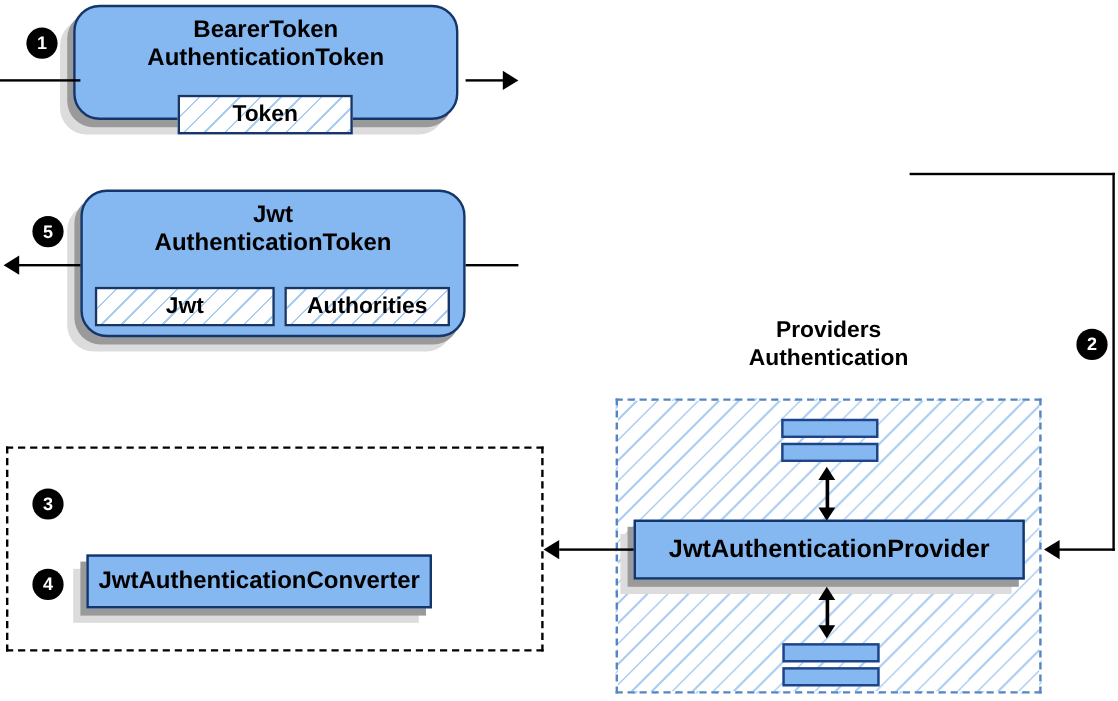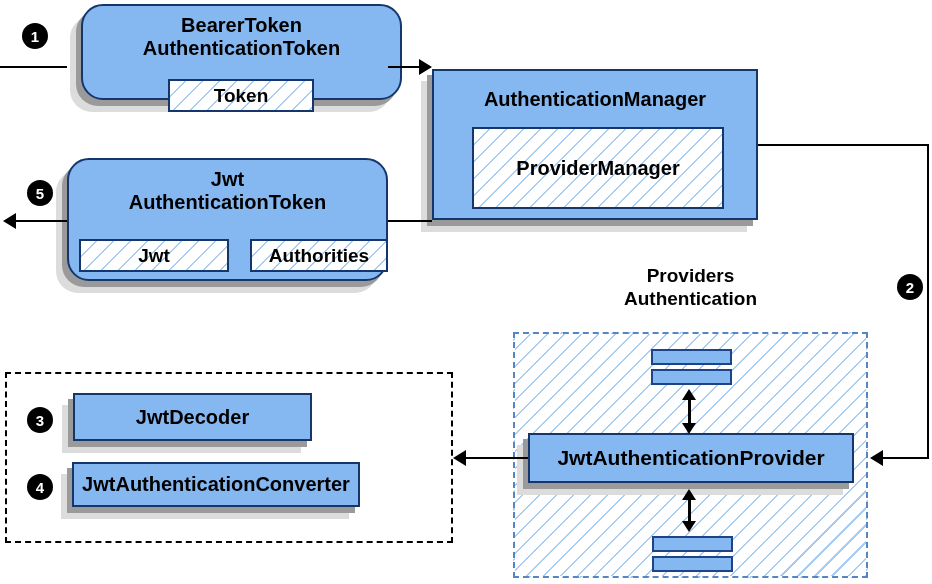--- a/index.html
+++ b/index.html
@@ -42,46 +42,40 @@
   }
   .dashedblue { position:absolute; border:2px dashed #5585c2; }
   .dashedblack { position:absolute; border:2px dashed #000; }
   .smallrect { position:absolute; width:81px; height:16px; background:#85b7f0; border:2px solid #1f4387; }
 </style>
 </head>
 <body>
 
 <div class="canvas">
 
-  <div class="node rounded" style="left:81px; top:4px; width:321px; height:96px;">
+  <div class="node rounded" style="left:61px; top:4px; width:321px; height:96px;">
     <div class="title" style="padding-top:8px;">
       <div>BearerToken</div>
       <div>AuthenticationToken</div>
     </div>
     <div class="field hatch" style="left:85px; top:73px; width:146px; height:33px;">
       <span>Token</span>
     </div>
   </div>
 
-  <div class="node" style="left:432px; top:69px; width:326px; height:151px;">
-    <div class="title" style="padding-top:17px;">AuthenticationManager</div>
-    <div class="field hatch" style="left:38px; top:56px; width:252px; height:82px; font-size:20px;">
-      <span>ProviderManager</span>
-    </div>
-  </div>
 
   <div class="node rounded" style="left:67px; top:158px; width:321px; height:123px;">
     <div class="title" style="padding-top:8px;">
       <div>Jwt</div>
       <div>AuthenticationToken</div>
     </div>
     <div class="field hatch" style="left:10px; top:79px; width:150px; height:33px;">
       <span>Jwt</span>
     </div>
-    <div class="field hatch" style="left:181px; top:79px; width:138px; height:33px;text-align:right;">
+    <div class="field hatch" style="left:168px; top:79px; width:138px; height:33px;text-align:right;">
       <span>Authorities</span>
     </div>
   </div>
 
   <div class="abs title" style="left:513px; top:264px; width:355px; font-size:19px;">
     <div>Providers</div>
     <div>Authentication</div>
   </div>
 
   <div class="dashedblue hatch" style="left:513px; top:332px; width:355px; height:246px;"></div>
@@ -90,23 +84,20 @@
   <div class="smallrect" style="left:651px; top:369px;"></div>
   <div class="smallrect" style="left:652px; top:536px;"></div>
   <div class="smallrect" style="left:652px; top:556px;"></div>
 
   <div class="node label-center" style="left:528px; top:433px; width:326px; height:50px; font-size:21px;">
     <span>JwtAuthenticationProvider</span>
   </div>
 
   <div class="dashedblack" style="left:5px; top:372px; width:448px; height:171px;"></div>
 
-  <div class="node label-center" style="left:73px; top:393px; width:239px; height:48px; font-size:20px;">
-    <span>JwtDecoder</span>
-  </div>
 
   <div class="node label-center" style="left:72px; top:462px; width:288px; height:45px; font-size:20px;">
     <span>JwtAuthenticationConverter</span>
   </div>
 
   <div class="edge" style="left:0; top:66px; width:67px; height:2px;"></div>
 
   <div class="edge" style="left:388px; top:66px; width:32px; height:2px;"></div>
   <div class="ah ah-right" style="left:419px; top:59px;"></div>
 

